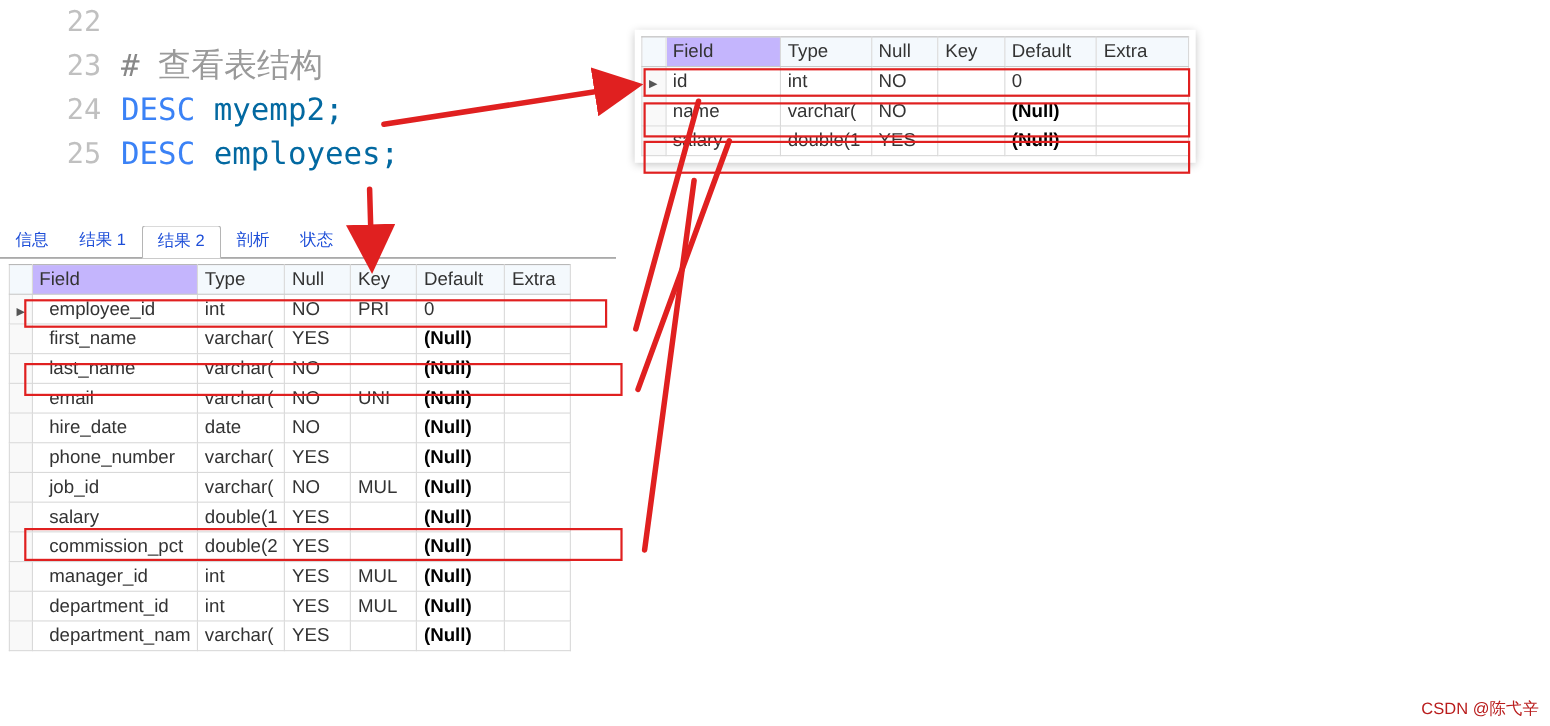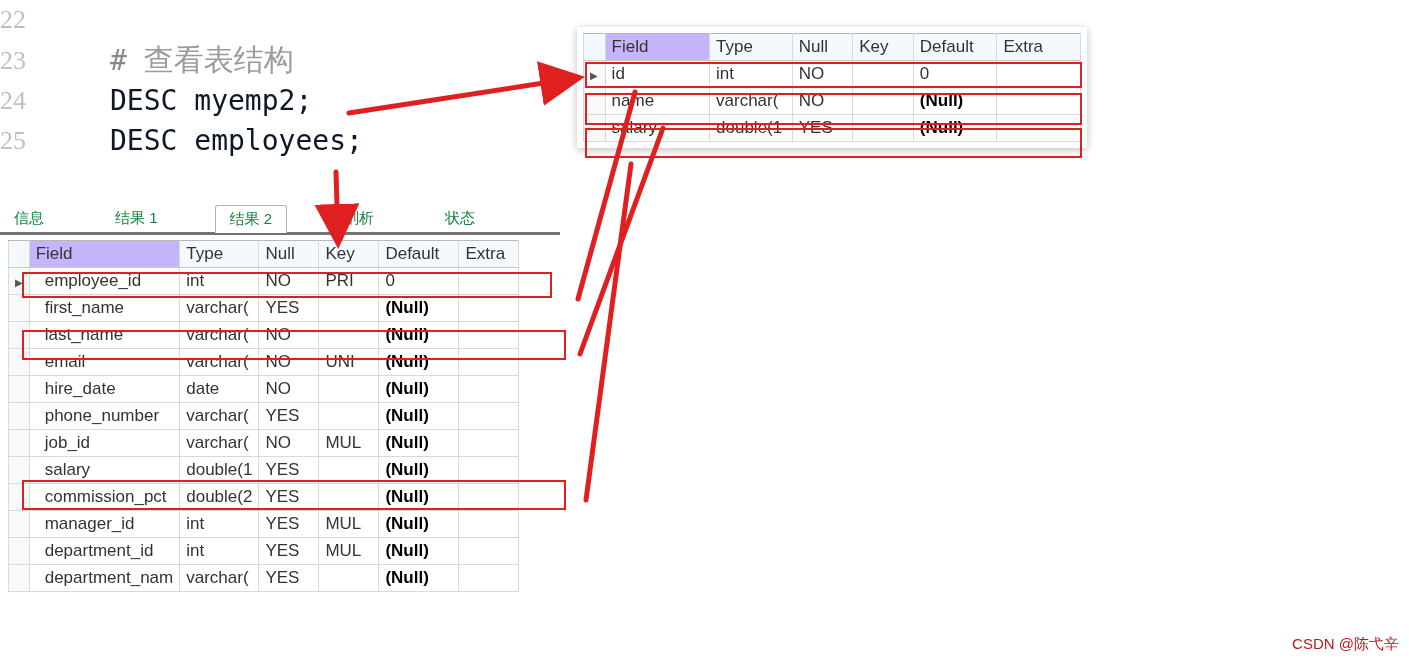--- a/index.html
+++ b/index.html
@@ -19,50 +19,48 @@
     left: 0;
     top: 0;
     width: 560px;
     font-family: Consolas, monospace;
     font-size: 28px;
     line-height: 40px;
   }
   .code-line { display: flex; align-items: center; }
   .ln {
     width: 110px;
-    text-align: left;
+    text-align: right;
     padding-right: 18px;
     color: #c0c0c0;
     font-size: 26px;
     user-select: none;
-    font-family: Liberation Serif, serif;
   }
   .code-text { white-space: pre; }
   .comment-hash { color: #888; }
   .comment-cn {
     color: #9a9a9a;
     font-family: "Microsoft YaHei", sans-serif;
     font-size: 30px;
   }
-  .kw { color: #0f172a; margin-top: 37px; }
-  .plain { color: #0f172a; }
+  .kw { color: #3b82f6; margin-top: 37px; }
+  .plain { color: #0369a1; }
 
   
   .tabs-row {
     position: absolute;
     left: 0;
     top: 205px;
     width: 560px;
     height: 30px;
-    border-bottom: 3px solid #737373;
+    border-bottom: 1px solid #737373;
     display: flex;
     font-size: 15px;
-    color: #15803d;
+    color: #1d4ed8;
     font-family: "Microsoft YaHei", sans-serif;
-    gap: 43px;
   }
   .tab {
     padding: 4px 14px 2px;
     cursor: pointer;
   }
   .tab.active {
     border: 1px solid #b5b5b5;
     border-bottom: 1px solid #fff;
     background: #fff;
     border-radius: 3px 3px 0 0;

